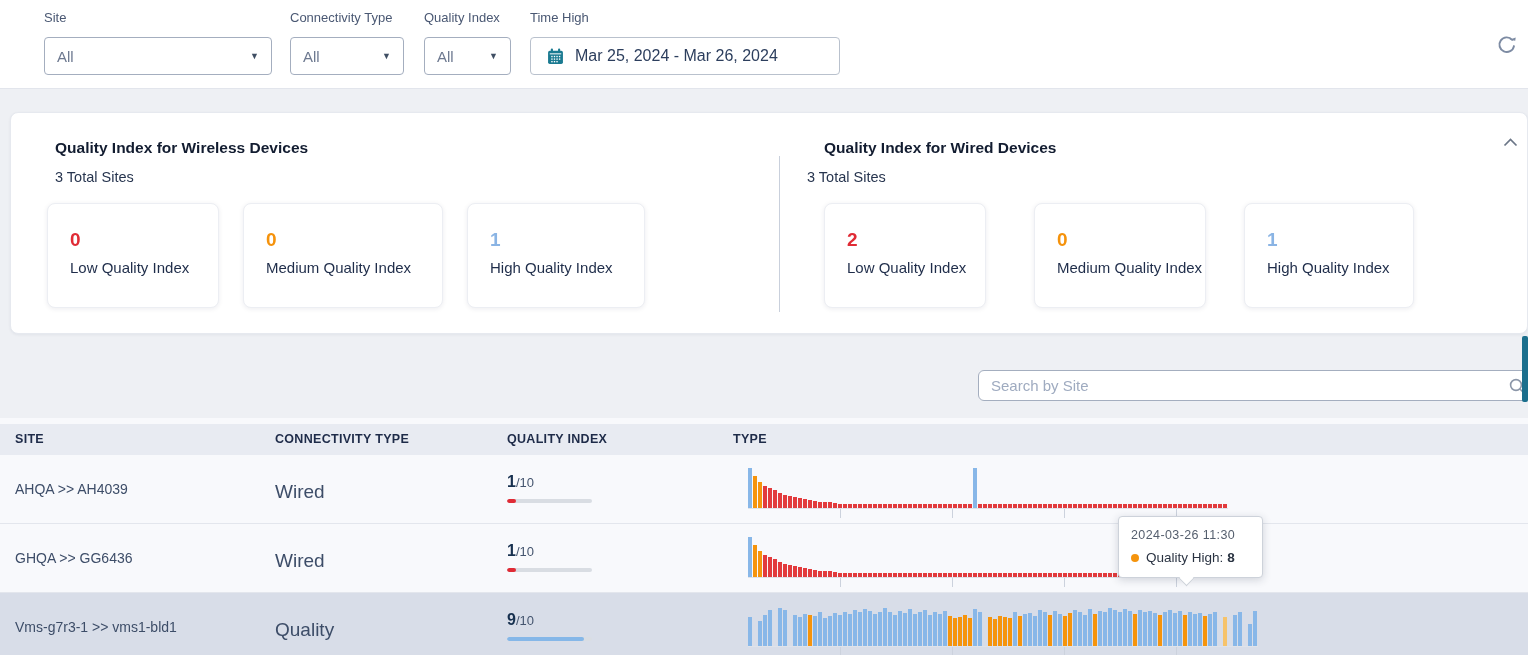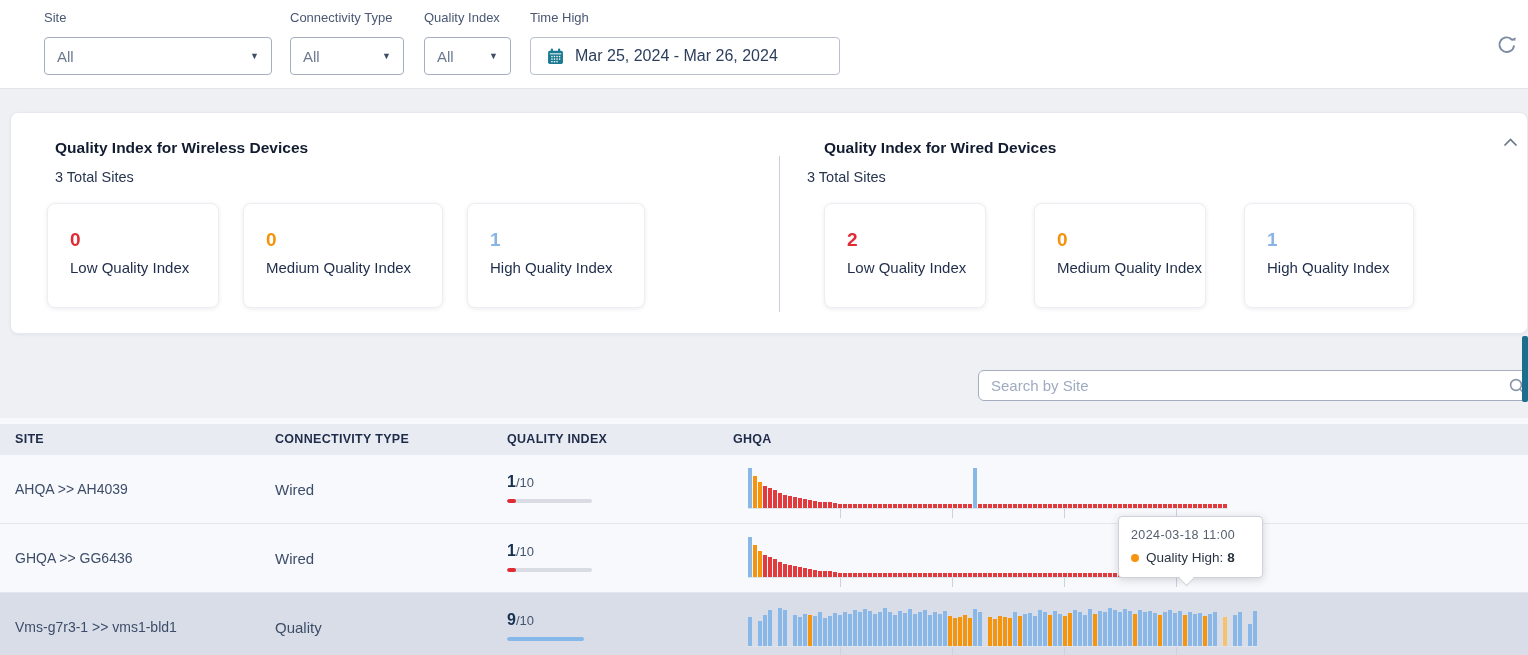--- a/index.html
+++ b/index.html
@@ -38,21 +38,21 @@
   .search-icon { position:absolute; right:2px; top:7px; }
   .scroll-thumb { position:absolute; left:1522px; top:336px; width:6px; height:66px; background:#1b6f8d; border-radius:2px; }
 
   
   .table { position:absolute; left:0; top:418px; width:1528px; height:237px; background:#f8f9fc; }
   .thead { position:absolute; left:0; top:6px; width:1528px; height:31px; background:#e8ebf2; }
   .th { position:absolute; top:8px; font-size:12.5px; font-weight:bold; color:#1e2b49; letter-spacing:.3px; }
   .row { position:absolute; left:0; width:1528px; height:69px; background:#f8f9fc; border-bottom:1px solid #e3e6ed; cursor:pointer; }
   .row.hl { background:#d8dde8; }
   .cell-site { position:absolute; left:15px; top:26px; font-size:14px; color:#3d4d68; }
-  .cell-conn { position:absolute; left:275px; top:26px; font-size:15px; color:#3d4d68; }
+  .cell-conn { position:absolute; left:275px; top:26px; font-size:19px; color:#3d4d68; }
   .qi { position:absolute; left:507px; top:18px; font-size:16px; font-weight:bold; color:#17304f; }
   .qi .qi-max { font-size:13px; font-weight:normal; color:#44546e; }
   .qbar { position:absolute; left:507px; top:44px; width:85px; height:4px; background:#d9dde3; border-radius:2px; overflow:hidden; }
   .qbar-fill { height:100%; border-radius:2px; }
 
   
   .trend { position:absolute; left:748px; top:12px; height:41px; display:flex; align-items:flex-end; }
   .tbar { width:4px; margin-right:1px; flex:none; }
   .axis { position:absolute; left:748px; top:53px; height:1px; background:#dfe3ea; }
   .tick { position:absolute; top:54px; width:1px; height:9px; background:#ccd2dd; }
@@ -173,21 +173,21 @@
     </svg>
   </span>
 </div>
 <div class="scroll-thumb"></div>
 
 <div class="table">
   <div class="thead">
     <div class="th" style="left:15px">SITE</div>
     <div class="th" style="left:275px">CONNECTIVITY TYPE</div>
     <div class="th" style="left:507px">QUALITY INDEX</div>
-    <div class="th" style="left:733px">GHQA</div>
+    <div class="th" style="left:733px">TYPE</div>
   </div>
 
   <div class="row" style="top:37px">
     <div class="cell-site">AHQA &gt;&gt; AH4039</div>
     <div class="cell-conn">Wired</div>
     <div class="qi"><span>1</span><span class="qi-max">/10</span></div>
     <div class="qbar">
         <div class="qbar-fill" style="width: 10%; background: rgb(224, 43, 53);"></div>
       </div>
     <div class="axis" style="width: 480px;"></div>
@@ -520,20 +520,20 @@
         <div class="tbar" style="height: 35px; background: rgb(136, 183, 232);"></div>
       </div>
   <div class="tick" style="left: 840px;"></div>
       <div class="tick" style="left: 952px;"></div>
       <div class="tick" style="left: 1064px;"></div>
       <div class="tick" style="left: 1176px;"></div>
     </div>
 </div>
 
 <div class="tooltip">
-  <div class="tt-time">2024-03-18 11:00</div>
+  <div class="tt-time">2024-03-26 11:30</div>
   <div class="tt-line">
     <span class="tt-dot" style="background: rgb(245, 148, 13);"></span>
     <span>Quality High:</span>
     <span class="tt-val">8</span>
   </div>
   <div class="tt-arrow"></div>
 </div>
 
 </body></html>

